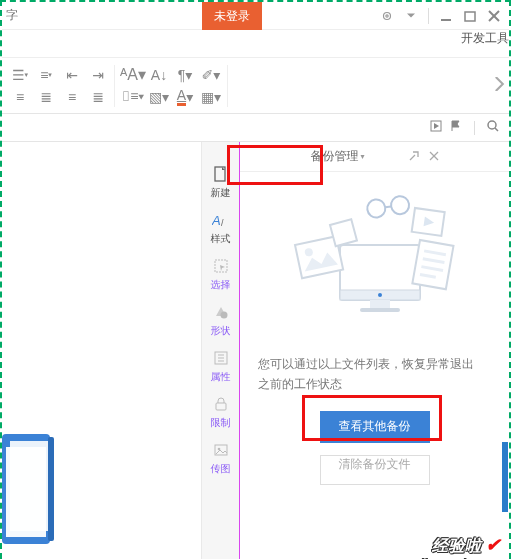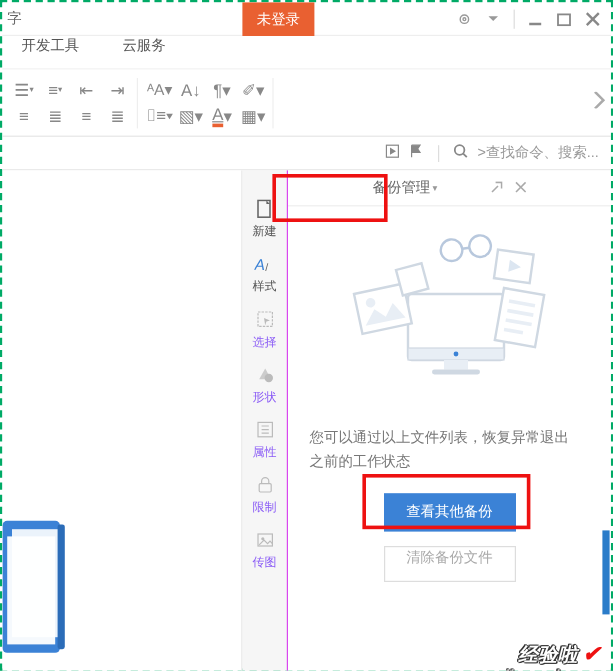--- a/index.html
+++ b/index.html
@@ -6,21 +6,21 @@
   body { width:511px; height:559px; background:#f8f8f8; position:relative; overflow:hidden; }
   .frame { position:absolute; left:0; top:0; width:511px; height:559px; border:2px dashed #0a6; background:#fff; }
   
   .titlebar { height:28px; background:#fff; display:flex; align-items:stretch; position:relative; border-bottom:1px solid #eee; }
   .titlebar .left { display:flex; align-items:center; gap:6px; padding-left:4px; color:#666; font-size:12px;}
   .titlebar .login { position:absolute; left:200px; top:0; width:60px; height:28px; background:#e96031; color:#fff; font-size:12px; display:flex; align-items:center; justify-content:center; }
   .titlebar .right { margin-left:auto; display:flex; align-items:center; gap:10px; padding-right:8px; color:#888; }
   .titlebar .right .sep { width:1px; height:16px; background:#ddd; }
   .winbtn { width:14px; height:14px; display:inline-flex; align-items:center; justify-content:center; cursor:pointer; }
   
-  .tabs { height:28px; background:#fff; display:flex; align-items:flex-start; gap:36px; padding-left:16px; font-size:12px; color:#555; border-bottom:1px solid #eee;}
+  .tabs { height:28px; background:#fff; display:flex; align-items:flex-end; gap:36px; padding-left:16px; font-size:12px; color:#555; border-bottom:1px solid #eee;flex-direction:column;}
   
   .ribbon { height:56px; background:#fff; border-bottom:1px solid #e5e5e5; display:flex; align-items:center; gap:8px; padding:4px 8px; position:relative; }
   .ribbon .group { display:flex; flex-direction:column; gap:2px; padding-right:6px; border-right:1px solid #eee; }
   .ribbon .row { display:flex; gap:6px; }
   .ribbon .icon { width:20px; height:20px; display:flex; align-items:center; justify-content:center; color:#888; font-size:14px;}
   .ribbon .expand { position:absolute; right:4px; top:50%; transform:translateY(-50%); color:#aaa; cursor:pointer; }
   
   .searchrow { height:28px; background:#fff; border-bottom:1px solid #e5e5e5; display:flex; align-items:center; justify-content:flex-end; gap:8px; padding:0 10px; color:#888; font-size:12px;}
   .searchrow .sep { width:1px; height:14px; background:#ddd; margin:0 4px; }
   
@@ -108,21 +108,21 @@
     </div>
     <div class="row">
       <span class="icon">≡</span>
       <span class="icon">≣</span>
       <span class="icon">≡</span>
       <span class="icon">≣</span>
     </div>
   </div>
   <div class="group">
     <div class="row">
-      <span class="icon" style="font-size:13px;">ᴬA▾</span>
+      <span class="icon" style="font-size:16px;">ᴬA▾</span>
       <span class="icon">A↓</span>
       <span class="icon">¶▾</span>
       <span class="icon">✐▾</span>
     </div>
     <div class="row">
       <span class="icon">⌷≡▾</span>
       <span class="icon">▧▾</span>
       <span class="icon"><u style="border-bottom:3px solid #e96031;">A</u>▾</span>
       <span class="icon">▦▾</span>
     </div>
@@ -140,21 +140,20 @@
           <path d="M4 3 L9 6 L4 9 Z" fill="#888"></path>
         </svg></span>
   <span><svg width="12" height="12" viewBox="0 0 12 12">
           <path d="M2 1 L2 11 M2 1 L9 1 L7 4 L9 7 L2 7" fill="#888" stroke="#888"></path>
         </svg></span>
   <span class="sep"></span>
   <span><svg width="12" height="12" viewBox="0 0 12 12">
           <circle cx="5" cy="5" r="4" fill="none" stroke="#888" stroke-width="1.5"></circle>
           <line x1="8" y1="8" x2="11" y2="11" stroke="#888" stroke-width="1.5"></line>
         </svg></span>
-  <span style="color:#999;">&gt;查找命令、搜索...</span>
 </div>
 
 <div class="main">
 
   <div class="docpane">
     <div class="bluefolder">
       <svg viewBox="0 0 60 120">
         <rect x="0" y="5" width="48" height="110" rx="4" fill="#3b82d6"></rect>
         <rect x="4" y="18" width="40" height="90" fill="#fff" opacity=".95"></rect>
         <rect x="8" y="12" width="40" height="90" fill="#fff" opacity=".9"></rect>

